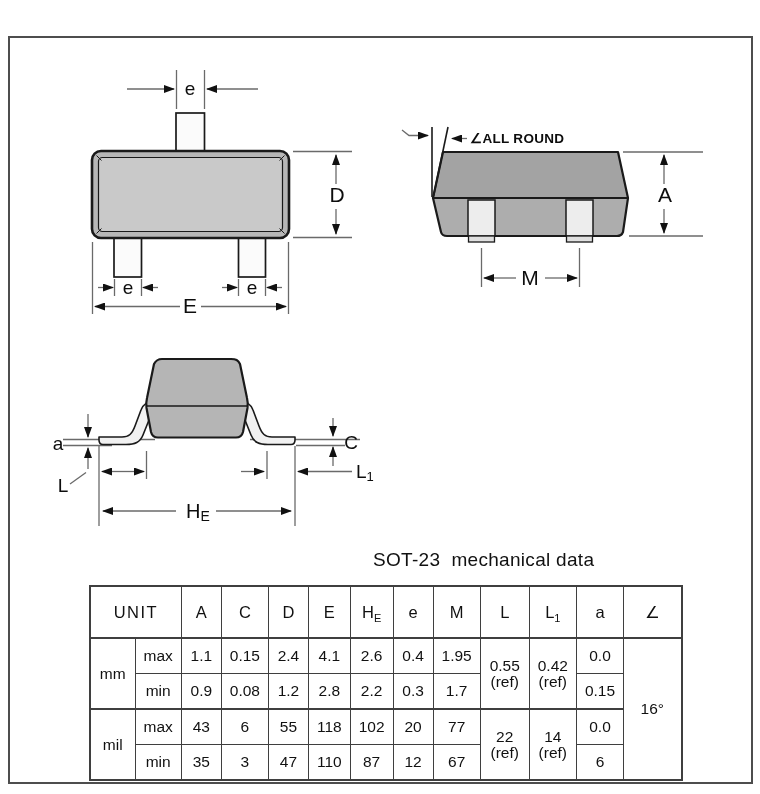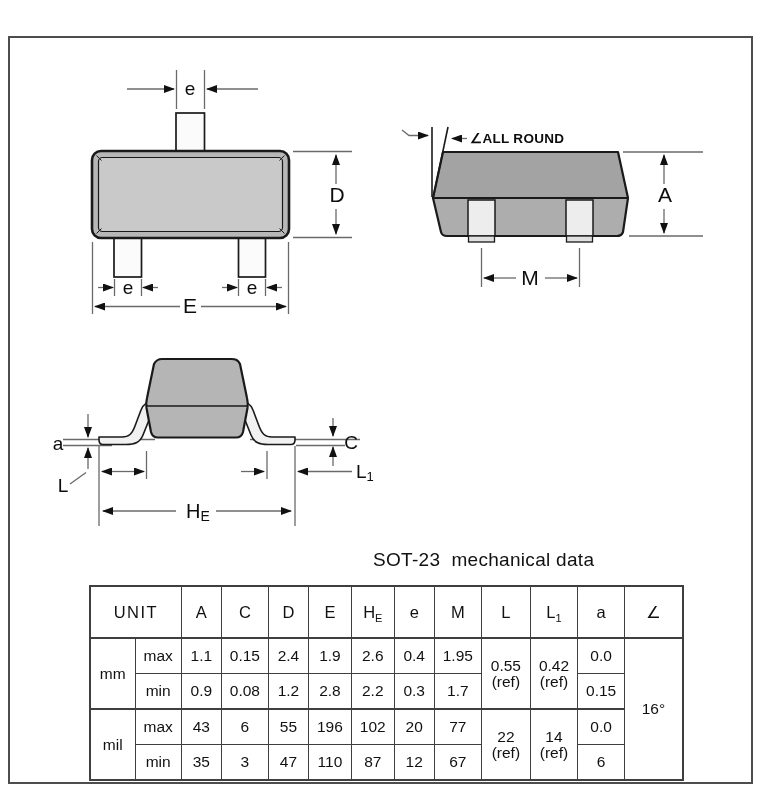--- a/index.html
+++ b/index.html
@@ -215,21 +215,21 @@
       <th><span>L</span><sub>1</sub></th>
       <th>a</th>
       <th>∠</th>
     </tr>
     <tr>
       <td rowspan="2">mm</td>
       <td>max</td>
       <td>1.1</td>
       <td>0.15</td>
       <td>2.4</td>
-      <td>1.9</td>
+      <td>4.1</td>
       <td>2.6</td>
       <td>0.4</td>
       <td>1.95</td>
       <td class="refcell" rowspan="2">
             <div>0.55</div>
             <div>(ref)</div>
           </td>
       <td class="refcell" rowspan="2">
             <div>0.42</div>
             <div>(ref)</div>
@@ -247,21 +247,21 @@
       <td>0.3</td>
       <td>1.7</td>
       <td>0.15</td>
     </tr>
     <tr class="grp">
       <td rowspan="2">mil</td>
       <td>max</td>
       <td>43</td>
       <td>6</td>
       <td>55</td>
-      <td>196</td>
+      <td>118</td>
       <td>102</td>
       <td>20</td>
       <td>77</td>
       <td class="refcell" rowspan="2">
             <div>22</div>
             <div>(ref)</div>
           </td>
       <td class="refcell" rowspan="2">
             <div>14</div>
             <div>(ref)</div>

